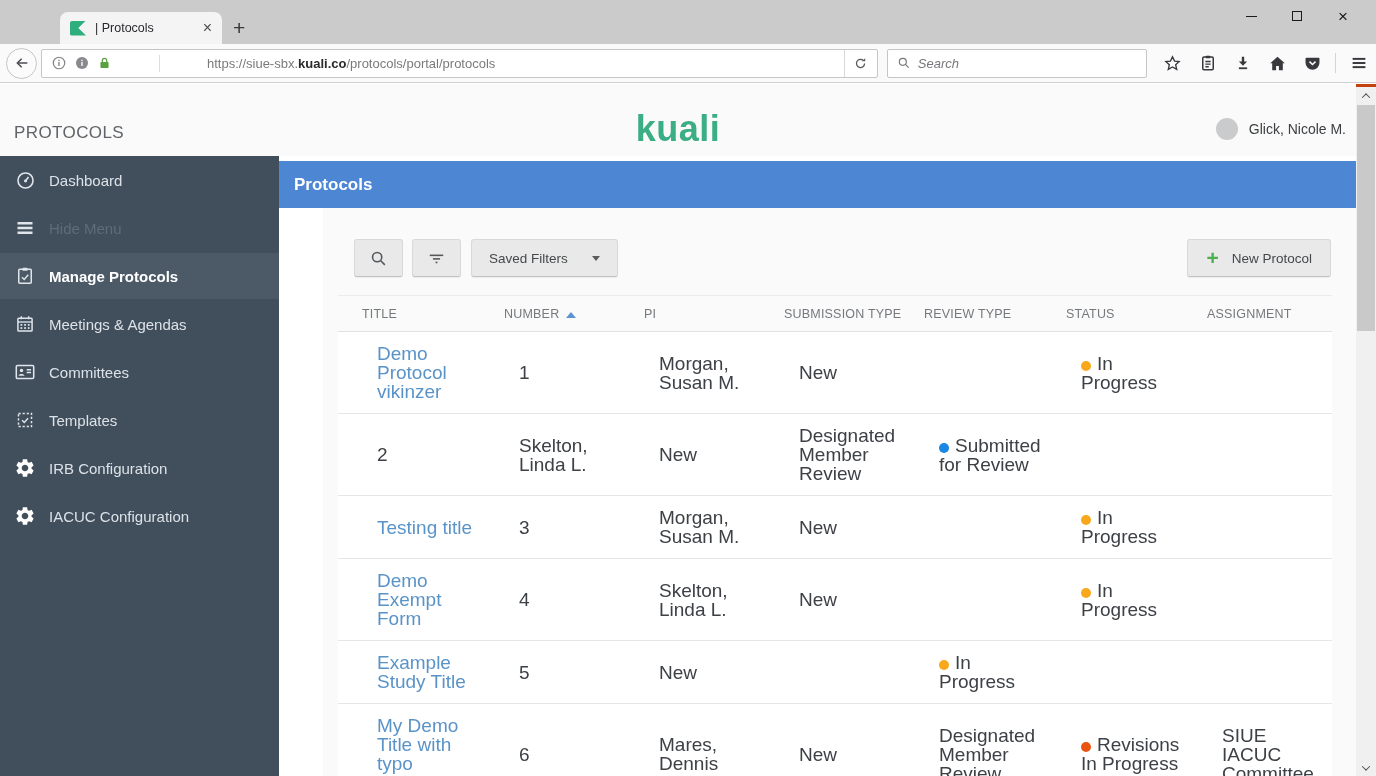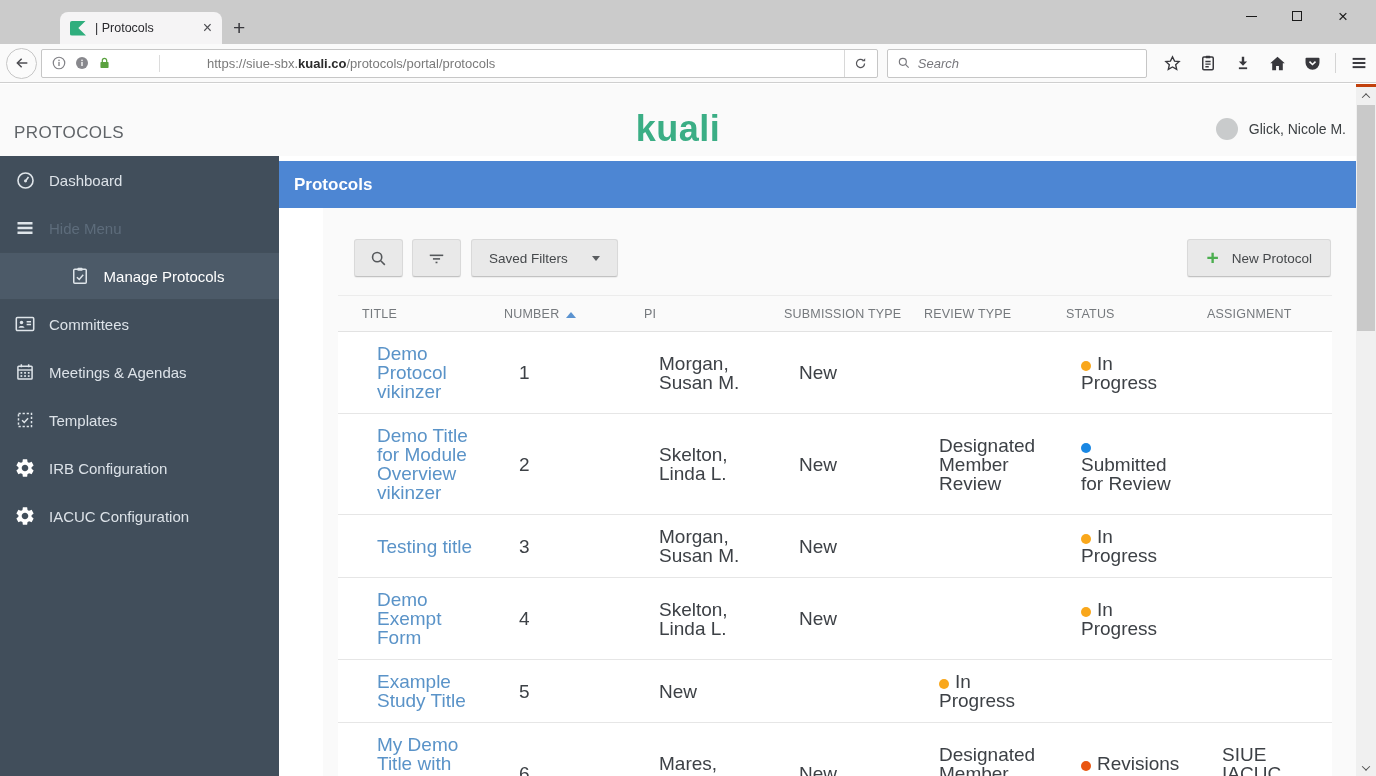--- a/index.html
+++ b/index.html
@@ -49,22 +49,22 @@
           color:#3bae85; letter-spacing:0.5px; }
   .user { position:absolute; right:10px; top:34px; display:flex; align-items:center; gap:11px; cursor:pointer; }
   .avatar { width:22px; height:22px; border-radius:50%; background:#c9cbcc; }
   .user-name { font-size:14px; color:#3c4043; }
 
   .sidebar { position:absolute; top:72px; left:0; width:279px; bottom:0; background:#414e5b; }
   .side-item { height:48px; display:flex; align-items:center; padding-left:14px; color:#dce2e8;
                font-size:15px; cursor:pointer; }
   .side-item .icon { width:22px; height:22px; margin-right:13px; display:flex; align-items:center;
                      justify-content:center; color:#dfe5ea; flex:0 0 auto; }
-  .side-item.active { background:#4c5a68; color:#ffffff; font-weight:normal;
-                      border-top:1px solid rgba(0,0,0,0.12); border-bottom:1px solid rgba(0,0,0,0.12);justify-content:center; }
+  .side-item.active { background:#4c5a68; color:#ffffff; font-weight:bold;
+                      border-top:1px solid rgba(0,0,0,0.12); border-bottom:1px solid rgba(0,0,0,0.12); }
   .side-item.muted { color:#5d6c7b; }
 
   .main { position:absolute; left:279px; top:72px; right:20px; bottom:0; background:#fff; }
   .page-bar { margin-top:5px; height:47px; background:#4d86d3; display:flex; align-items:center;
               padding-left:15px; }
   .page-bar-title { color:#fff; font-size:17px; font-weight:bold; }
   .content { position:absolute; top:52px; left:0; right:0; bottom:0; background:#fafafa;margin-left:44px; }
 
   .toolbar { margin:31px 25px 0 31px; display:flex; align-items:center; }
   .tool-btn { height:38px; background:#e9e9e9; border:1px solid #d9d9d9; border-bottom-color:#c2c2c2;
@@ -246,49 +246,49 @@
           <svg width="20" height="20" viewBox="0 0 24 24">
               <rect x="4.5" y="4" width="15" height="16.6" rx="1.2" fill="none" stroke="currentColor" stroke-width="1.8"></rect>
               <rect x="9" y="2.2" width="6" height="3.6" rx="0.8" fill="currentColor"></rect>
               <path d="M8.3 13.4l2.8 2.8 4.8-5.6" stroke="currentColor" stroke-width="1.8" fill="none"></path>
             </svg>
         </span>
         <span>Manage Protocols</span>
       </div>
       <div class="side-item">
         <span class="icon">
-          <svg width="22" height="22" viewBox="0 0 24 24">
-              <rect x="2.5" y="5" width="19" height="14" rx="1.2" fill="none" stroke="currentColor" stroke-width="1.7"></rect>
-              <circle cx="8.2" cy="10.3" r="1.9" fill="currentColor"></circle>
-              <path d="M5 16c0-2.4 6.4-2.4 6.4 0z" fill="currentColor"></path>
-              <path d="M13.8 9.6h4.8M13.8 12.6h4.8" stroke="currentColor" stroke-width="1.6"></path>
-            </svg>
-        </span>
-        <span>Committees</span>
-      </div>
-      <div class="side-item">
-        <span class="icon">
           <svg width="20" height="20" viewBox="0 0 24 24">
               <rect x="3.5" y="5" width="17" height="15.4" rx="1" fill="none" stroke="currentColor" stroke-width="1.8"></rect>
               <path d="M3.5 9.6h17" stroke="currentColor" stroke-width="1.6"></path>
               <path d="M7.6 2.6v3.6M16.4 2.6v3.6" stroke="currentColor" stroke-width="1.8"></path>
               <g fill="currentColor">
                 <rect x="6.6" y="12" width="2.1" height="2.1"></rect>
                 <rect x="11" y="12" width="2.1" height="2.1"></rect>
                 <rect x="15.4" y="12" width="2.1" height="2.1"></rect>
                 <rect x="6.6" y="15.8" width="2.1" height="2.1"></rect>
                 <rect x="11" y="15.8" width="2.1" height="2.1"></rect>
                 <rect x="15.4" y="15.8" width="2.1" height="2.1"></rect>
               </g>
             </svg>
         </span>
         <span>Meetings &amp; Agendas</span>
       </div>
       <div class="side-item">
         <span class="icon">
+          <svg width="22" height="22" viewBox="0 0 24 24">
+              <rect x="2.5" y="5" width="19" height="14" rx="1.2" fill="none" stroke="currentColor" stroke-width="1.7"></rect>
+              <circle cx="8.2" cy="10.3" r="1.9" fill="currentColor"></circle>
+              <path d="M5 16c0-2.4 6.4-2.4 6.4 0z" fill="currentColor"></path>
+              <path d="M13.8 9.6h4.8M13.8 12.6h4.8" stroke="currentColor" stroke-width="1.6"></path>
+            </svg>
+        </span>
+        <span>Committees</span>
+      </div>
+      <div class="side-item">
+        <span class="icon">
           <svg width="20" height="20" viewBox="0 0 24 24">
               <rect x="4.2" y="4.2" width="15.6" height="15.6" fill="none" stroke="currentColor" stroke-width="1.8" stroke-dasharray="2.7 2.2"></rect>
               <path d="M8.5 12.4l2.6 2.6 4.6-5.2" stroke="currentColor" stroke-width="1.8" fill="none"></path>
             </svg>
         </span>
         <span>Templates</span>
       </div>
       <div class="side-item">
         <span class="icon">
           <svg width="22" height="22" viewBox="0 0 24 24">
@@ -352,21 +352,20 @@
             <div class="cell-title">Demo Protocol vikinzer</div>
             <div>1</div>
             <div>Morgan, Susan M.</div>
             <div>New</div>
             <div></div>
             <div><span class="dot" style="background: rgb(249, 167, 27);"></span><span>In Progress</span></div>
             <div></div>
           </div>
 
           <div class="tgrid trow">
-            <div class="cell-title">Demo Title for Module Overview vikinzer</div>
             <div>2</div>
             <div>Skelton, Linda L.</div>
             <div>New</div>
             <div>Designated Member Review</div>
             <div><span class="dot" style="background: rgb(25, 135, 227);"></span><span>Submitted for Review</span></div>
             <div></div>
           </div>
 
           <div class="tgrid trow">
             <div class="cell-title">Testing title</div>

